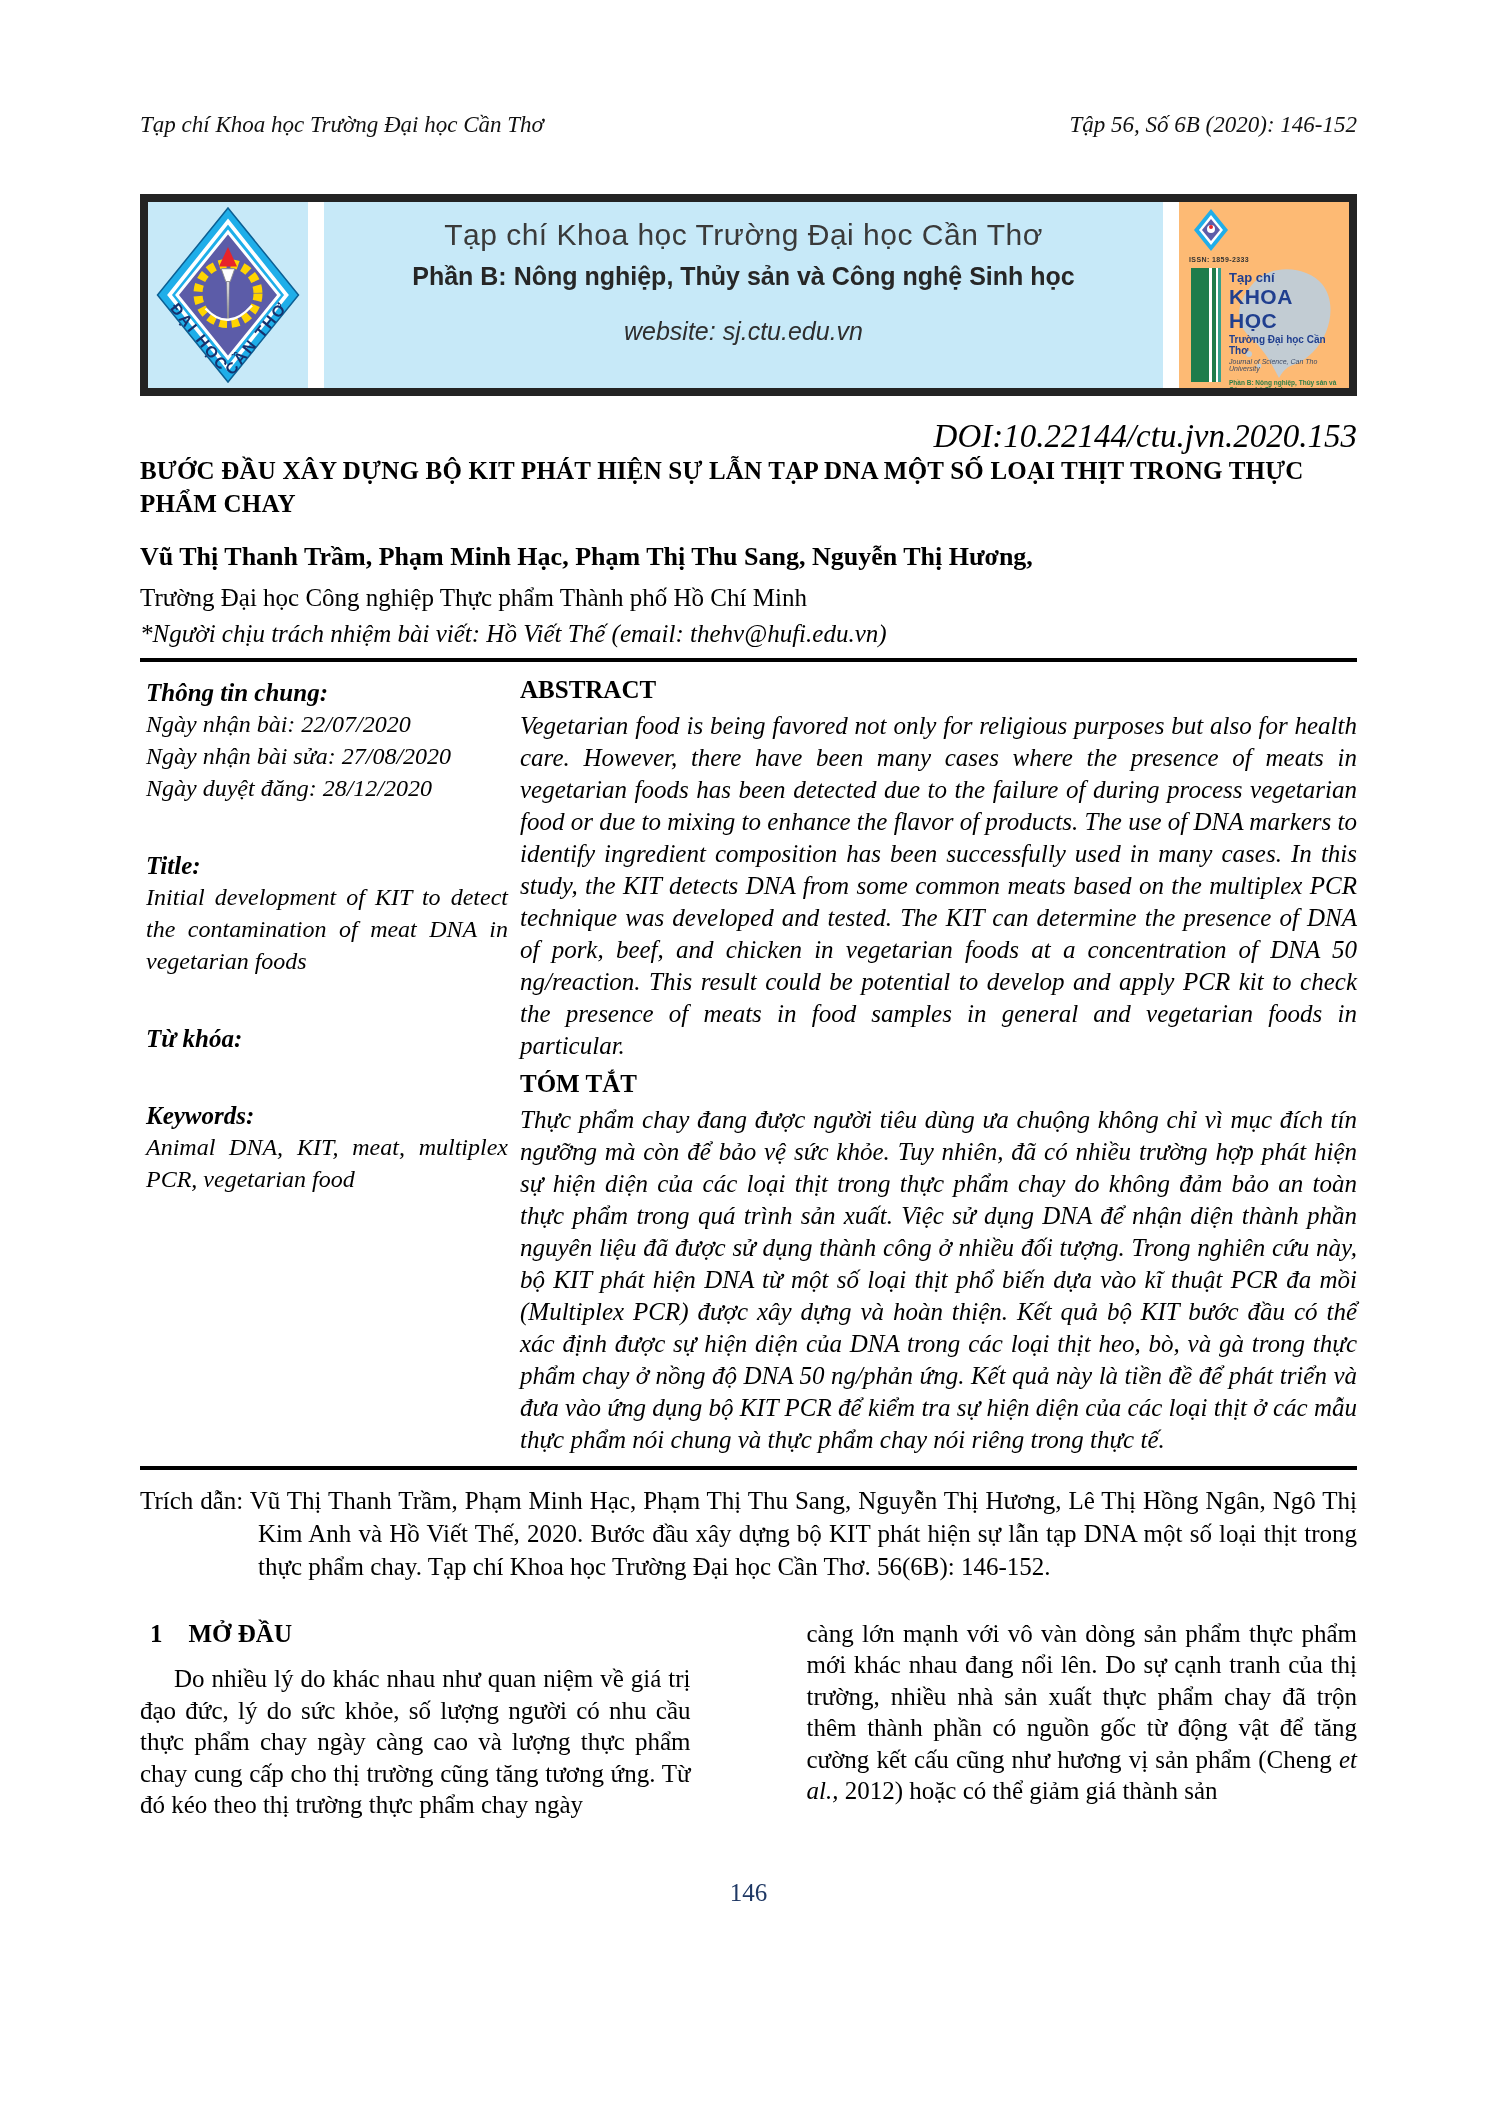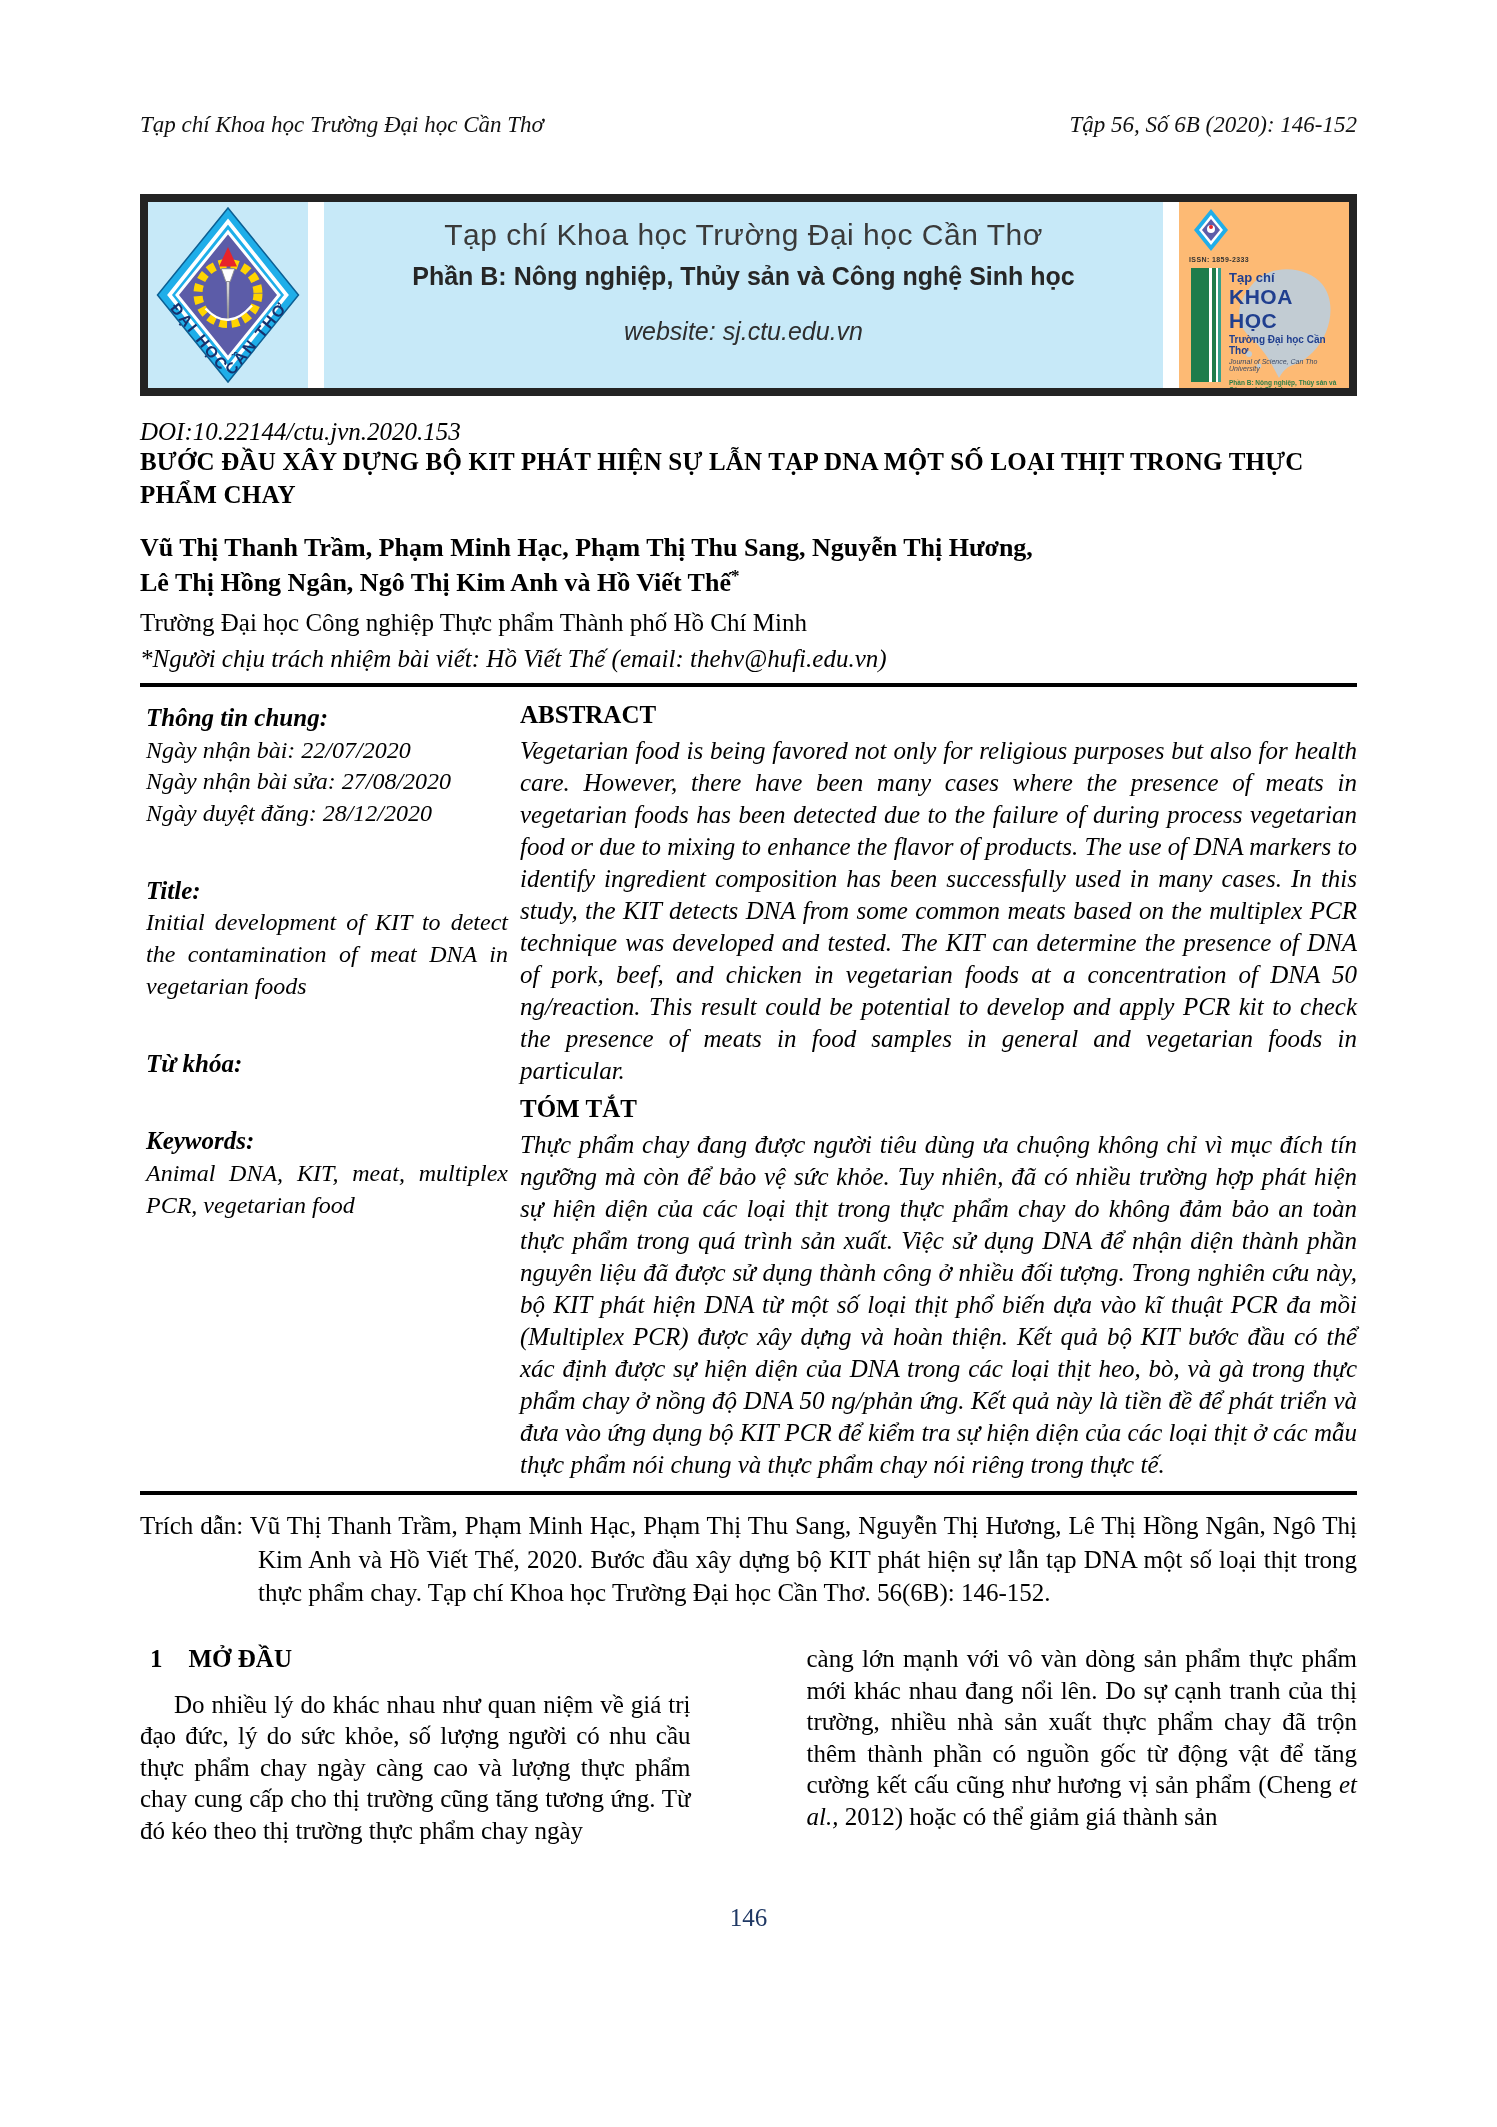--- a/index.html
+++ b/index.html
@@ -31,21 +31,21 @@
   .cover-stripes { position:absolute; left:12px; top:66px; bottom:6px; width:30px;
     background:linear-gradient(90deg,#1e7c4b 0 18px,#ffffff 18px 21px,#1e7c4b 21px 25px,#ffffff 25px 27px,#35a08c 27px 30px); }
   .cover-textblock { position:absolute; left:50px; top:68px; width:116px; font-family:"Liberation Sans",sans-serif; }
   .cover-tapchi { font-size:13px; font-weight:bold; color:#203f8f; }
   .cover-khoahoc { font-size:21px; font-weight:bold; color:#203f8f; letter-spacing:0.5px; }
   .cover-truong { font-size:10px; font-weight:bold; color:#203f8f; margin-top:1px; }
   .cover-journal { font-size:7px; font-style:italic; color:#3c4a66; margin-top:2px; }
   .cover-green1 { font-size:6.5px; font-weight:bold; color:#2e7d46; margin-top:7px; }
   .cover-map { position:absolute; right:2px; bottom:4px; }
   
-  .doi-line { margin-top:22px; font-style:italic; font-size:25px; }
+  .doi-line { margin-top:22px; text-align:right; font-style:italic; font-size:33px; }
   .article-title { margin-top:0; font-weight:bold; font-size:25px; line-height:1.3; letter-spacing:0.2px; }
   .authors { margin-top:20px; font-weight:bold; font-size:26px; line-height:1.3; }
   .authors sup { font-size:17px; }
   .affiliation { margin-top:10px; font-size:25px; }
   .correspondence { margin-top:8px; font-style:italic; font-size:25px; }
   .rule { border:none; border-top:4px solid #000; margin-top:10px; }
   
   .meta-grid { display:grid; grid-template-columns:368px 1fr; column-gap:12px; margin-top:14px; }
   .info-col { font-size:24px; line-height:1.33; padding-left:6px; }
   .info-heading { font-weight:bold; font-style:italic; font-size:25px; }
@@ -123,21 +123,20 @@
       </div>
     </div>
   </div>
 
   <div class="doi-line">DOI:10.22144/ctu.jvn.2020.153</div>
 
   <h1 class="article-title">BƯỚC ĐẦU XÂY DỰNG BỘ KIT PHÁT HIỆN SỰ LẪN TẠP DNA MỘT SỐ LOẠI THỊT TRONG THỰC PHẨM CHAY</h1>
 
   <div class="authors">
     <div>Vũ Thị Thanh Trầm, Phạm Minh Hạc, Phạm Thị Thu Sang, Nguyễn Thị Hương,</div>
-    <div><span>Lê Thị Hồng Ngân, Ngô Thị Kim Anh và Hồ Viết Thế</span><sup>*</sup></div>
   </div>
 
   <div class="affiliation">Trường Đại học Công nghiệp Thực phẩm Thành phố Hồ Chí Minh</div>
   <div class="correspondence">*Người chịu trách nhiệm bài viết: Hồ Viết Thế (email: thehv@hufi.edu.vn)</div>
 
   <hr class="rule">
 
   <div class="meta-grid">
     <div class="info-col">
       <div class="info-group">

